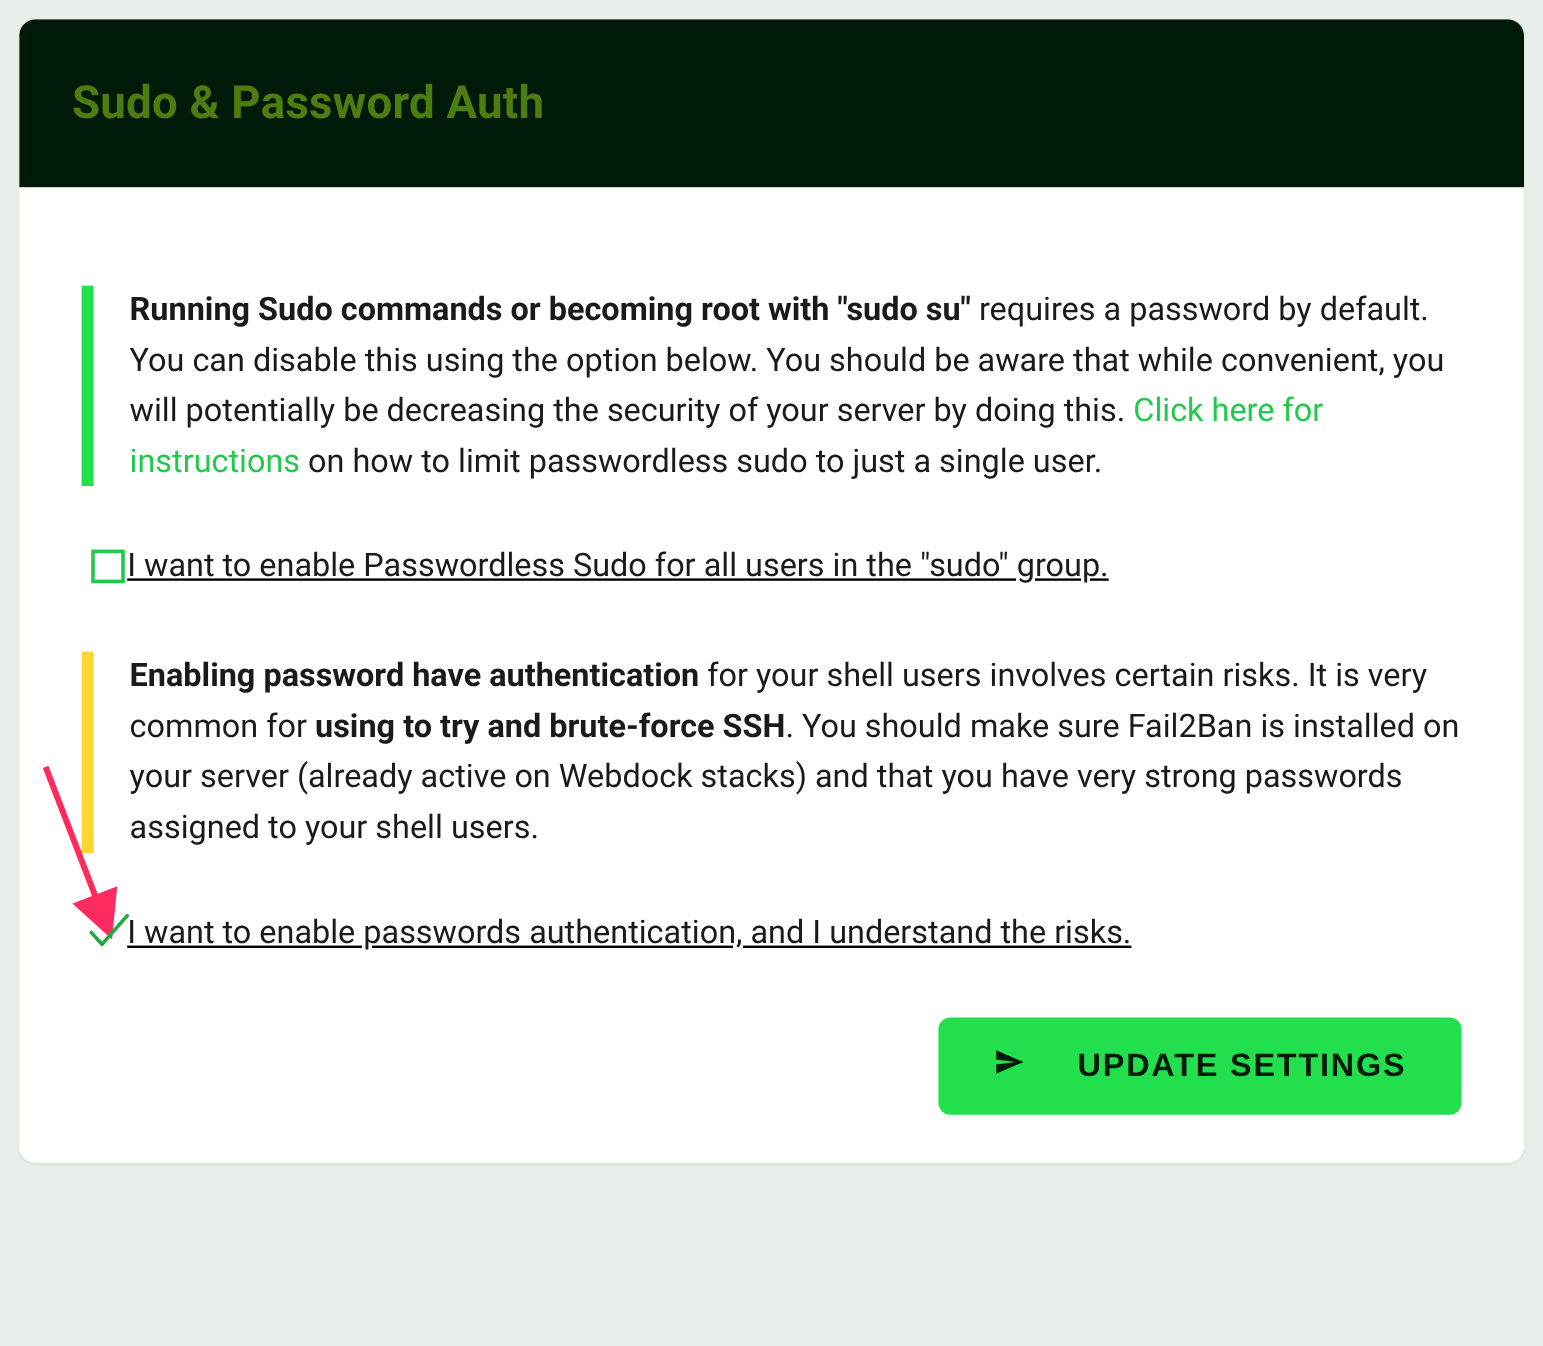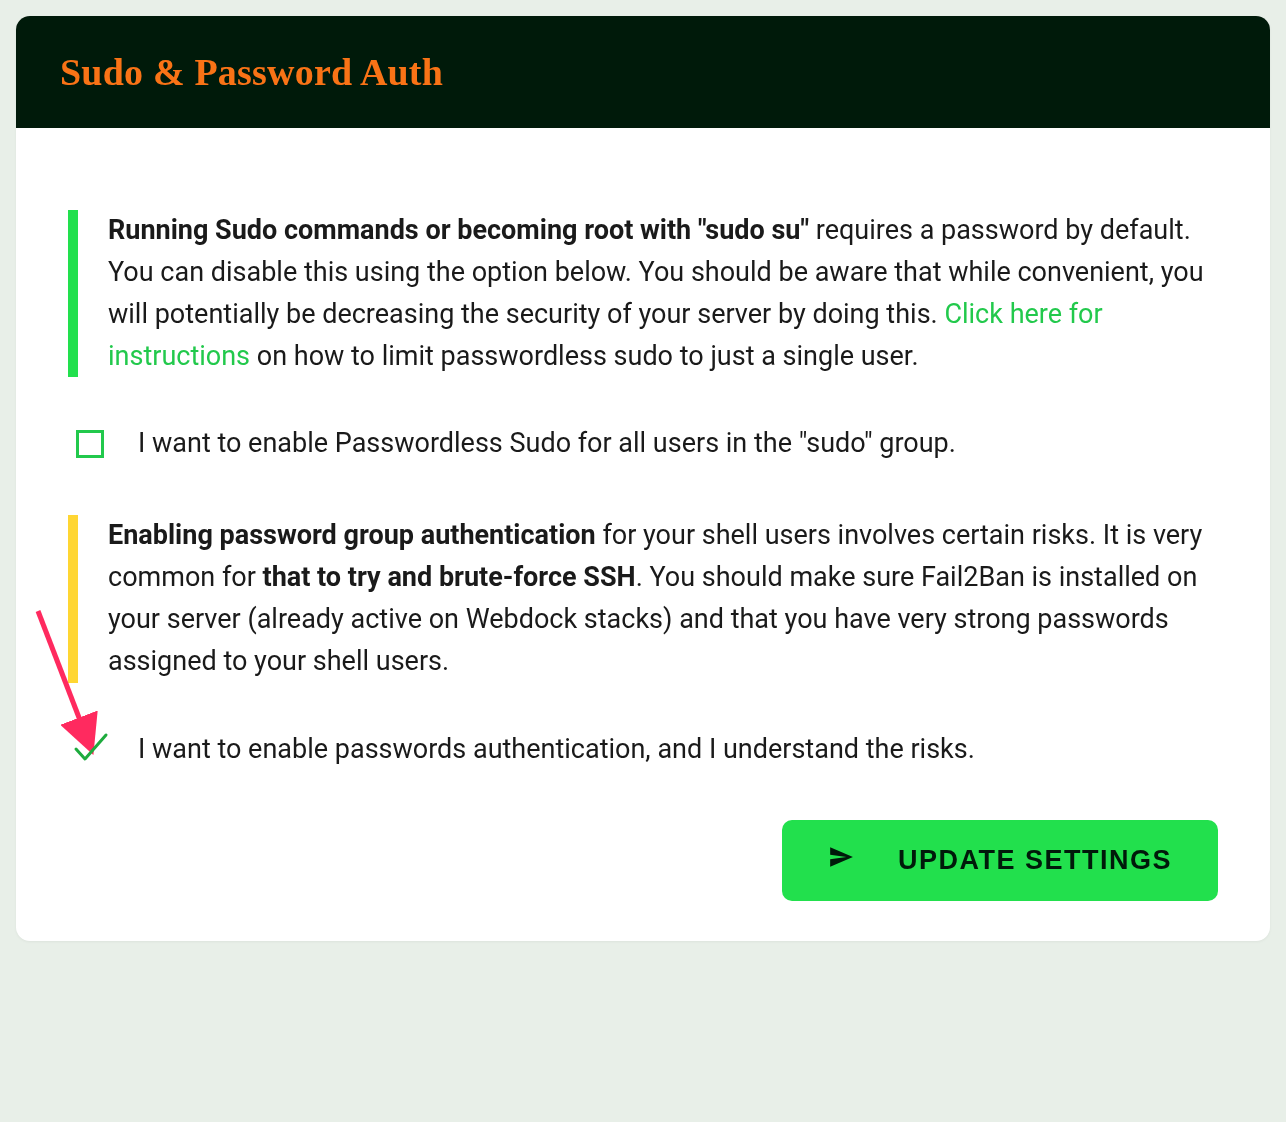--- a/index.html
+++ b/index.html
@@ -15,23 +15,22 @@
     min-height: 1122px;
   }
   .card {
     background: #ffffff;
     border-radius: 14px;
     overflow: hidden;
     box-shadow: 0 1px 3px rgba(0,0,0,0.05);
   }
   .card-header {
     background: #001a0a;
-    color: #f97316;
-    padding: 34px 44px;
-    font-family: Liberation Serif, serif;
+    color: #4d7c0f;
+    padding: 48px 44px;
   }
   .card-header h1 {
     font-size: 38px;
     font-weight: 700;
     letter-spacing: 0.2px;
   }
   .card-body {
     padding: 60px 52px 40px 52px;
   }
   .callout {
@@ -53,23 +52,23 @@
     font-weight: 700;
   }
   .callout a {
     color: #22c94c;
     text-decoration: none;
     cursor: pointer;
   }
   .checkbox-row {
     display: flex;
     align-items: center;
-    gap: 32px;
     margin-bottom: 52px;
     padding-left: 6px;
+    text-decoration: underline;
   }
   .checkbox {
     width: 32px;
     height: 32px;
     flex: 0 0 32px;
     display: flex;
     align-items: center;
     justify-content: center;
     cursor: pointer;
     position: relative;
@@ -145,21 +144,21 @@
 
     <div class="checkbox-row">
       <div class="checkbox">
         <div class="checkbox-box"></div>
       </div>
       <div class="checkbox-label">I want to enable Passwordless Sudo for all users in the "sudo" group.</div>
     </div>
 
     <div class="callout callout-yellow">
       <span>
-        <strong>Enabling password group authentication</strong><span> for your shell users involves certain risks. It is very common for </span><strong>that to try and brute-force SSH</strong><span>. You should make sure Fail2Ban is installed on your server (already active on Webdock stacks) and that you have very strong passwords assigned to your shell users.</span>
+        <strong>Enabling password have authentication</strong><span> for your shell users involves certain risks. It is very common for </span><strong>using to try and brute-force SSH</strong><span>. You should make sure Fail2Ban is installed on your server (already active on Webdock stacks) and that you have very strong passwords assigned to your shell users.</span>
       </span>
     </div>
 
     <div class="checkbox-row relwrap">
       <svg class="arrow-annotation" style="left:-40px; top:-130px;" width="90" height="170" viewBox="0 0 90 170">
         <defs>
           <marker id="arrhead" markerWidth="8" markerHeight="8" refX="5" refY="4" orient="auto">
             <polygon points="0 0, 8 4, 0 8" fill="#ff2a5f"></polygon>
           </marker>
         </defs>

